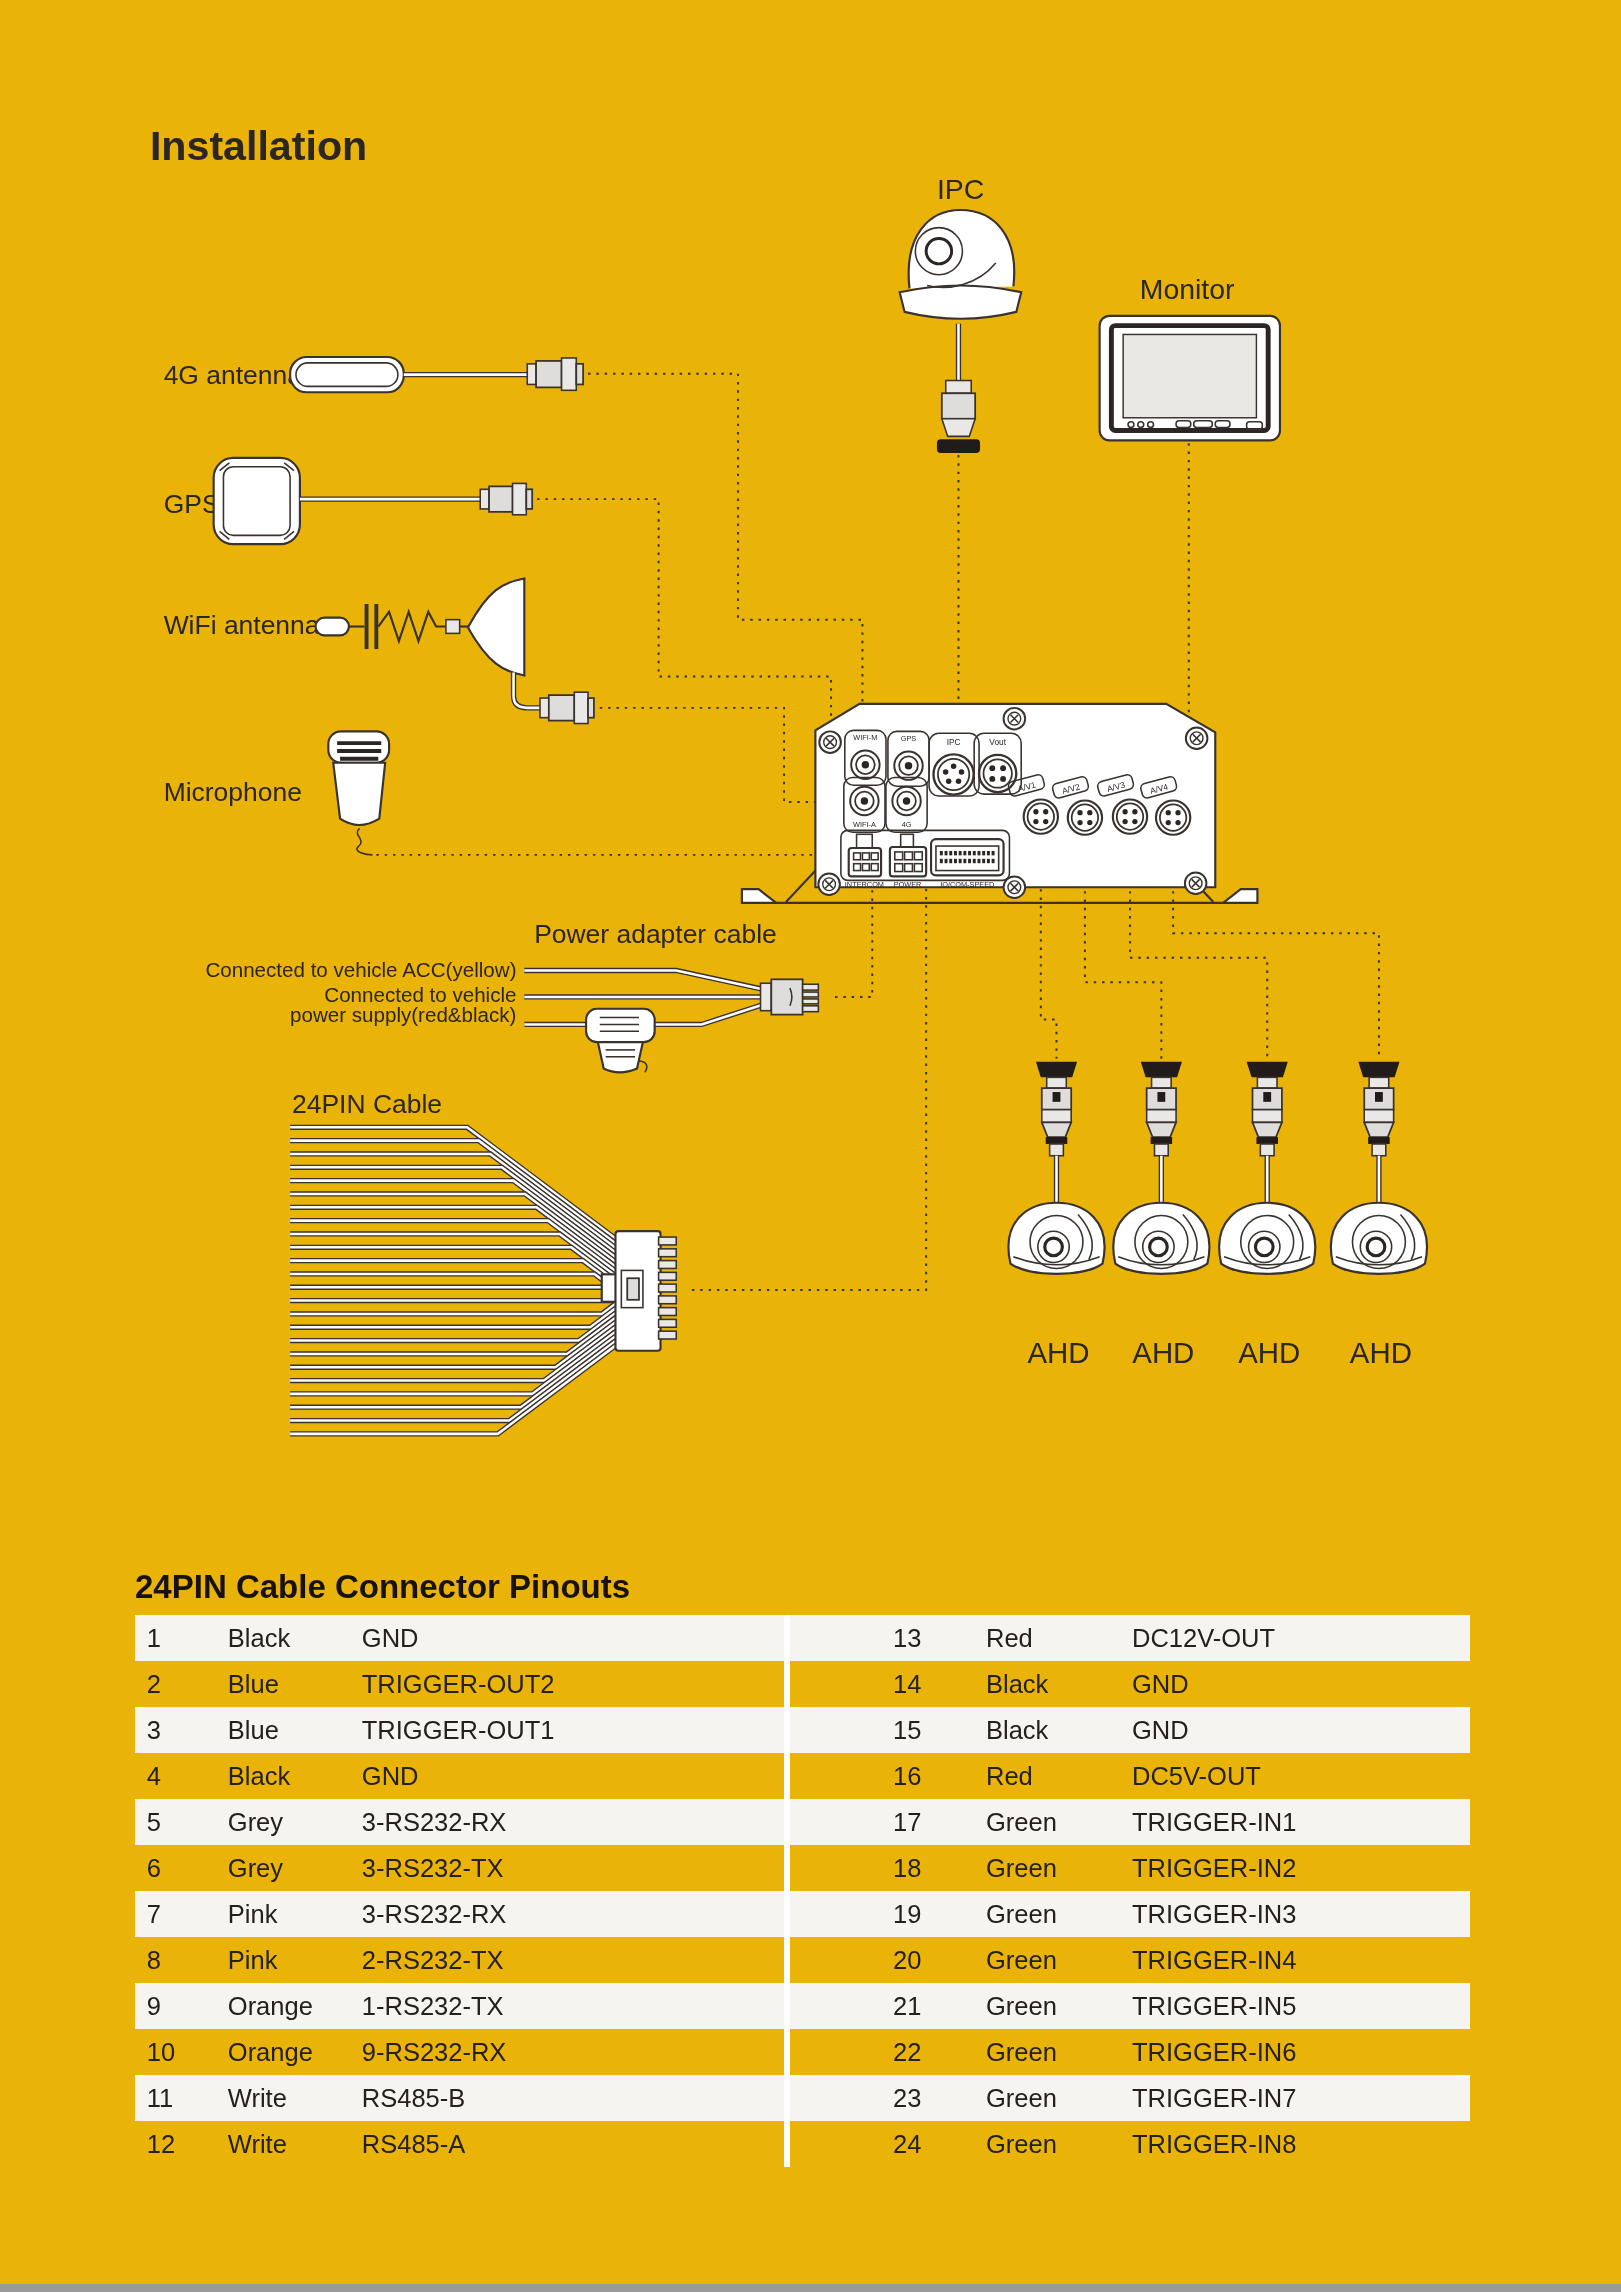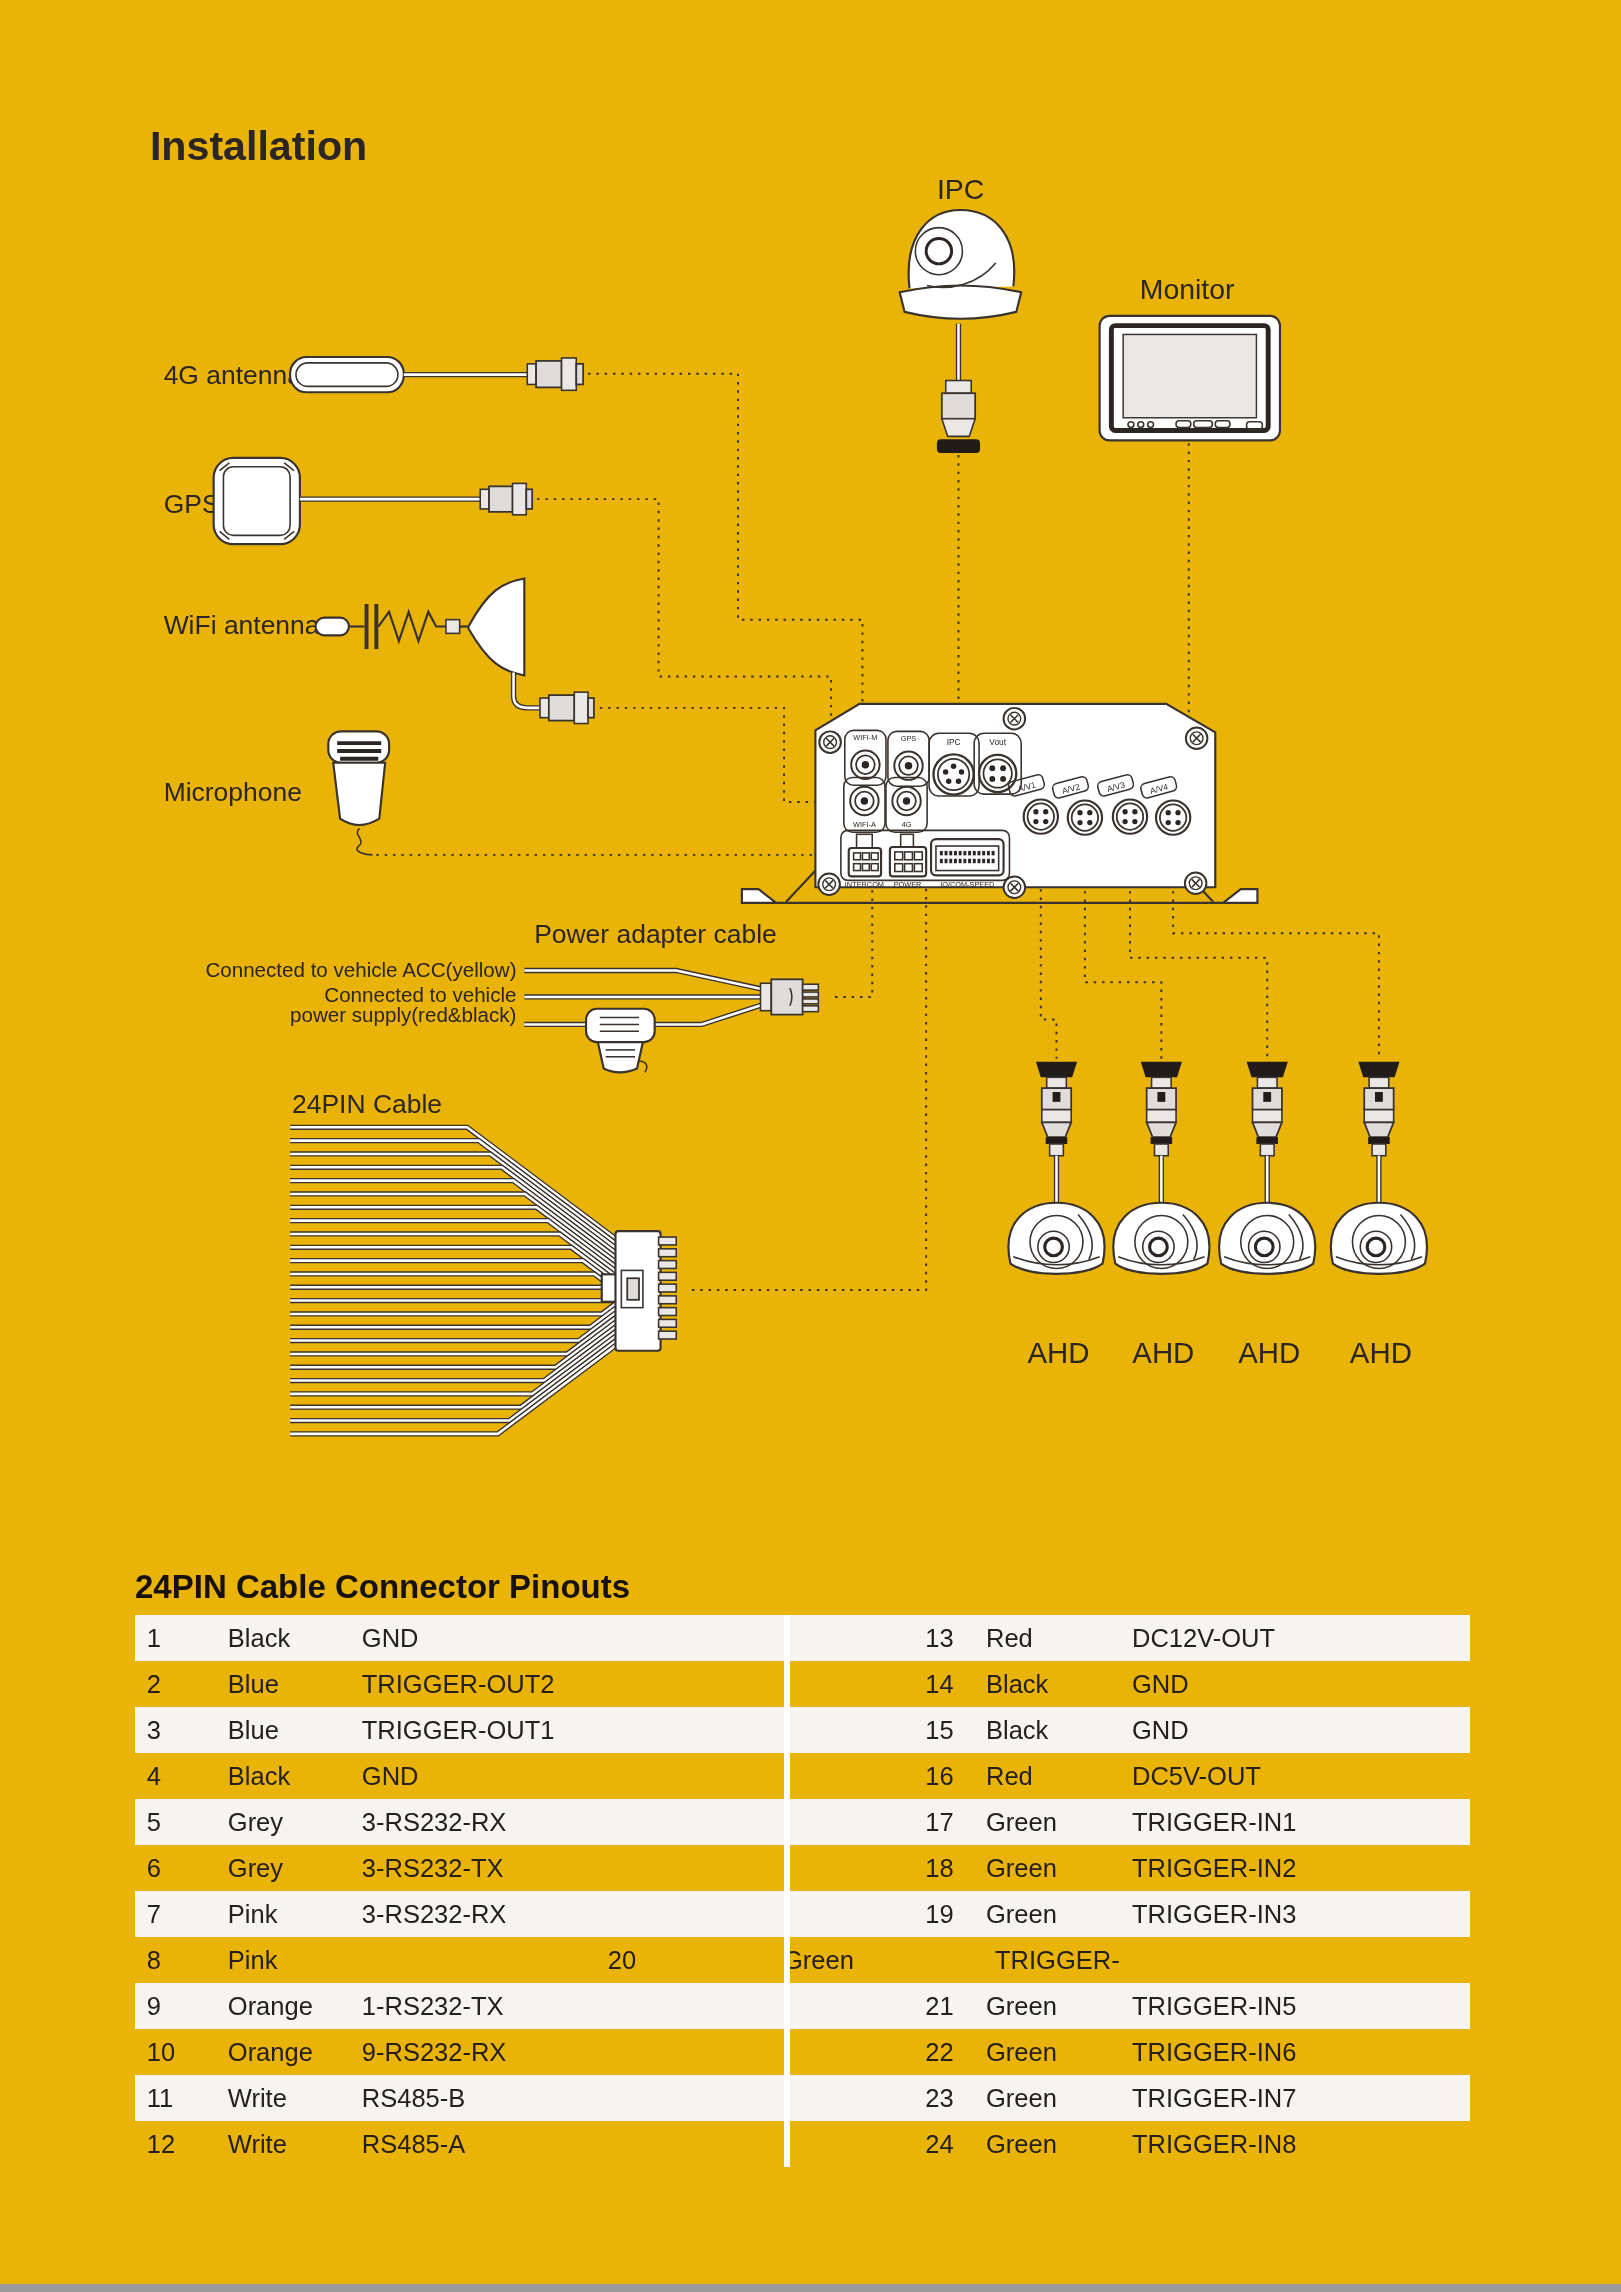--- a/index.html
+++ b/index.html
@@ -26,21 +26,21 @@
   .ptxt{font-size:7.5px;text-anchor:middle;}
   .ptxt2{font-size:8.5px;text-anchor:middle;}
   
   .pin-title{position:absolute;left:123px;top:1556px;margin:12px;font-size:33px;font-weight:bold;color:#17120f;}
   .pin-rows{position:absolute;left:135px;top:1615px;width:1335px;}
   .prow{position:relative;display:grid;grid-template-columns:81px 135px 432px 203px 137px 346px;
         height:46px;line-height:46px;font-size:25.5px;color:#25201d;}
   .prow.odd{background:#f5f4f1;}
   .prow::after{content:'';position:absolute;left:649px;top:0;width:5.9px;height:100%;background:#ffffff;}
   .c1{padding-left:11.8px;} .c2{padding-left:11.8px;} .c3{padding-left:10.8px;}
-  .c4{padding-left:110px;text-align:center;} .c5{padding-left:0;} .c6{padding-left:0;margin-left:9px;}
+  .c4{padding-left:110px;} .c5{padding-left:0;} .c6{padding-left:0;margin-left:9px;}
 </style>
 </head>
 <body>
 
 <div id="page">
 
 <svg width="1621" height="1549" viewBox="0 0 1654 1580">
   <defs>
     <g id="rings-s">
       <circle r="14.5" class="ring" stroke-width="2"></circle>
@@ -524,20 +524,21 @@
     <div class="c1">7</div>
     <div class="c2">Pink</div>
     <div class="c3">3-RS232-RX</div>
     <div class="c4">19</div>
     <div class="c5">Green</div>
     <div class="c6">TRIGGER-IN3</div>
   </div>
       <div class="prow">
     <div class="c1">8</div>
     <div class="c2">Pink</div>
+    <div class="c3">2-RS232-TX</div>
     <div class="c4">20</div>
     <div class="c5">Green</div>
     <div class="c6">TRIGGER-IN4</div>
   </div>
       <div class="prow odd">
     <div class="c1">9</div>
     <div class="c2">Orange</div>
     <div class="c3">1-RS232-TX</div>
     <div class="c4">21</div>
     <div class="c5">Green</div>

